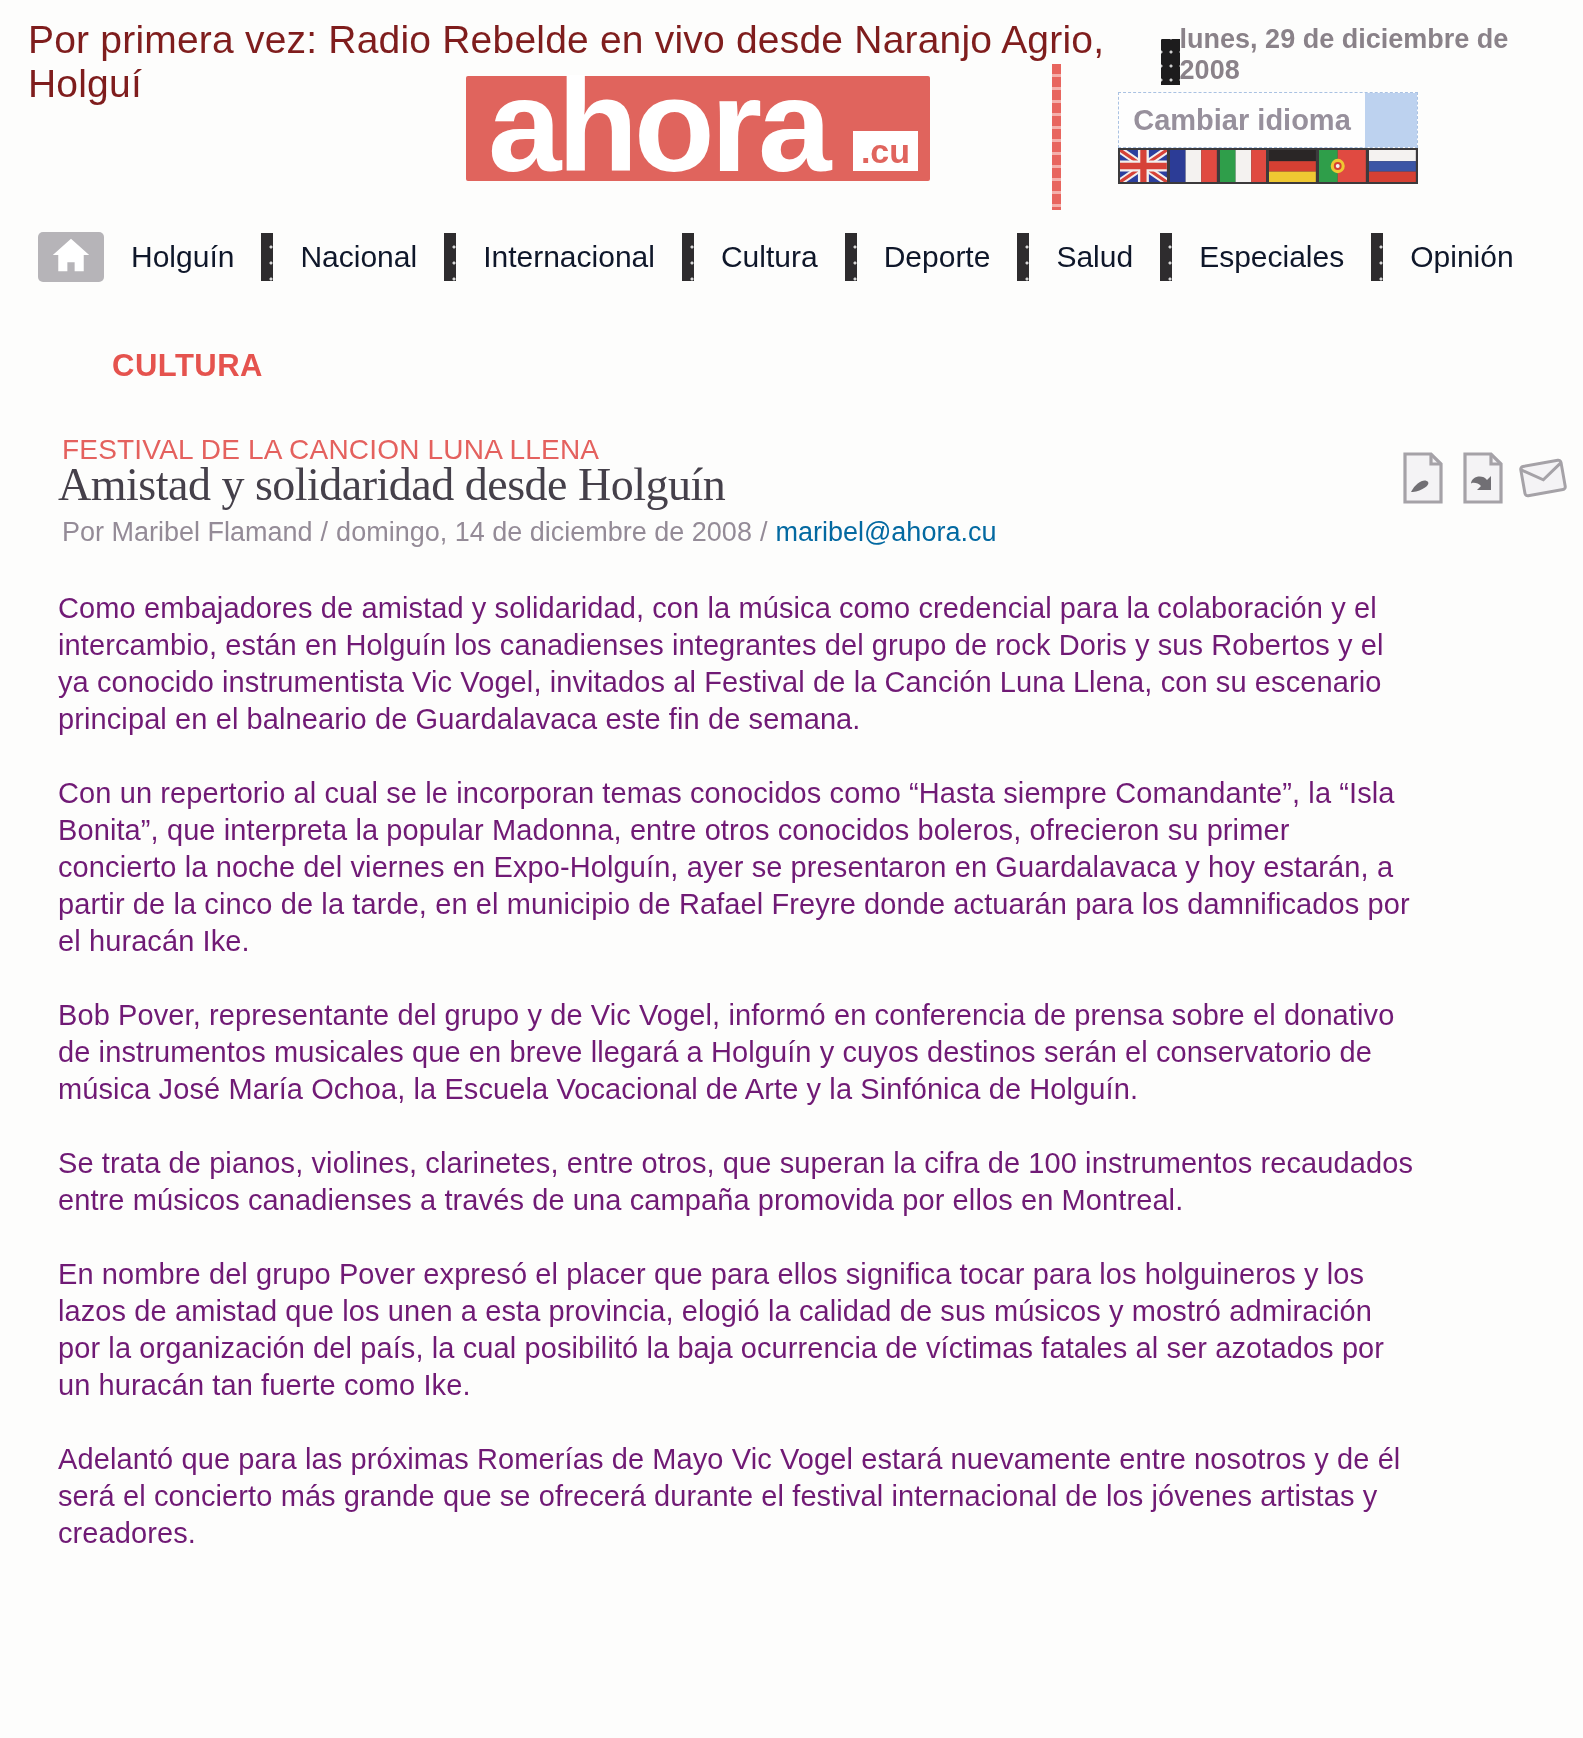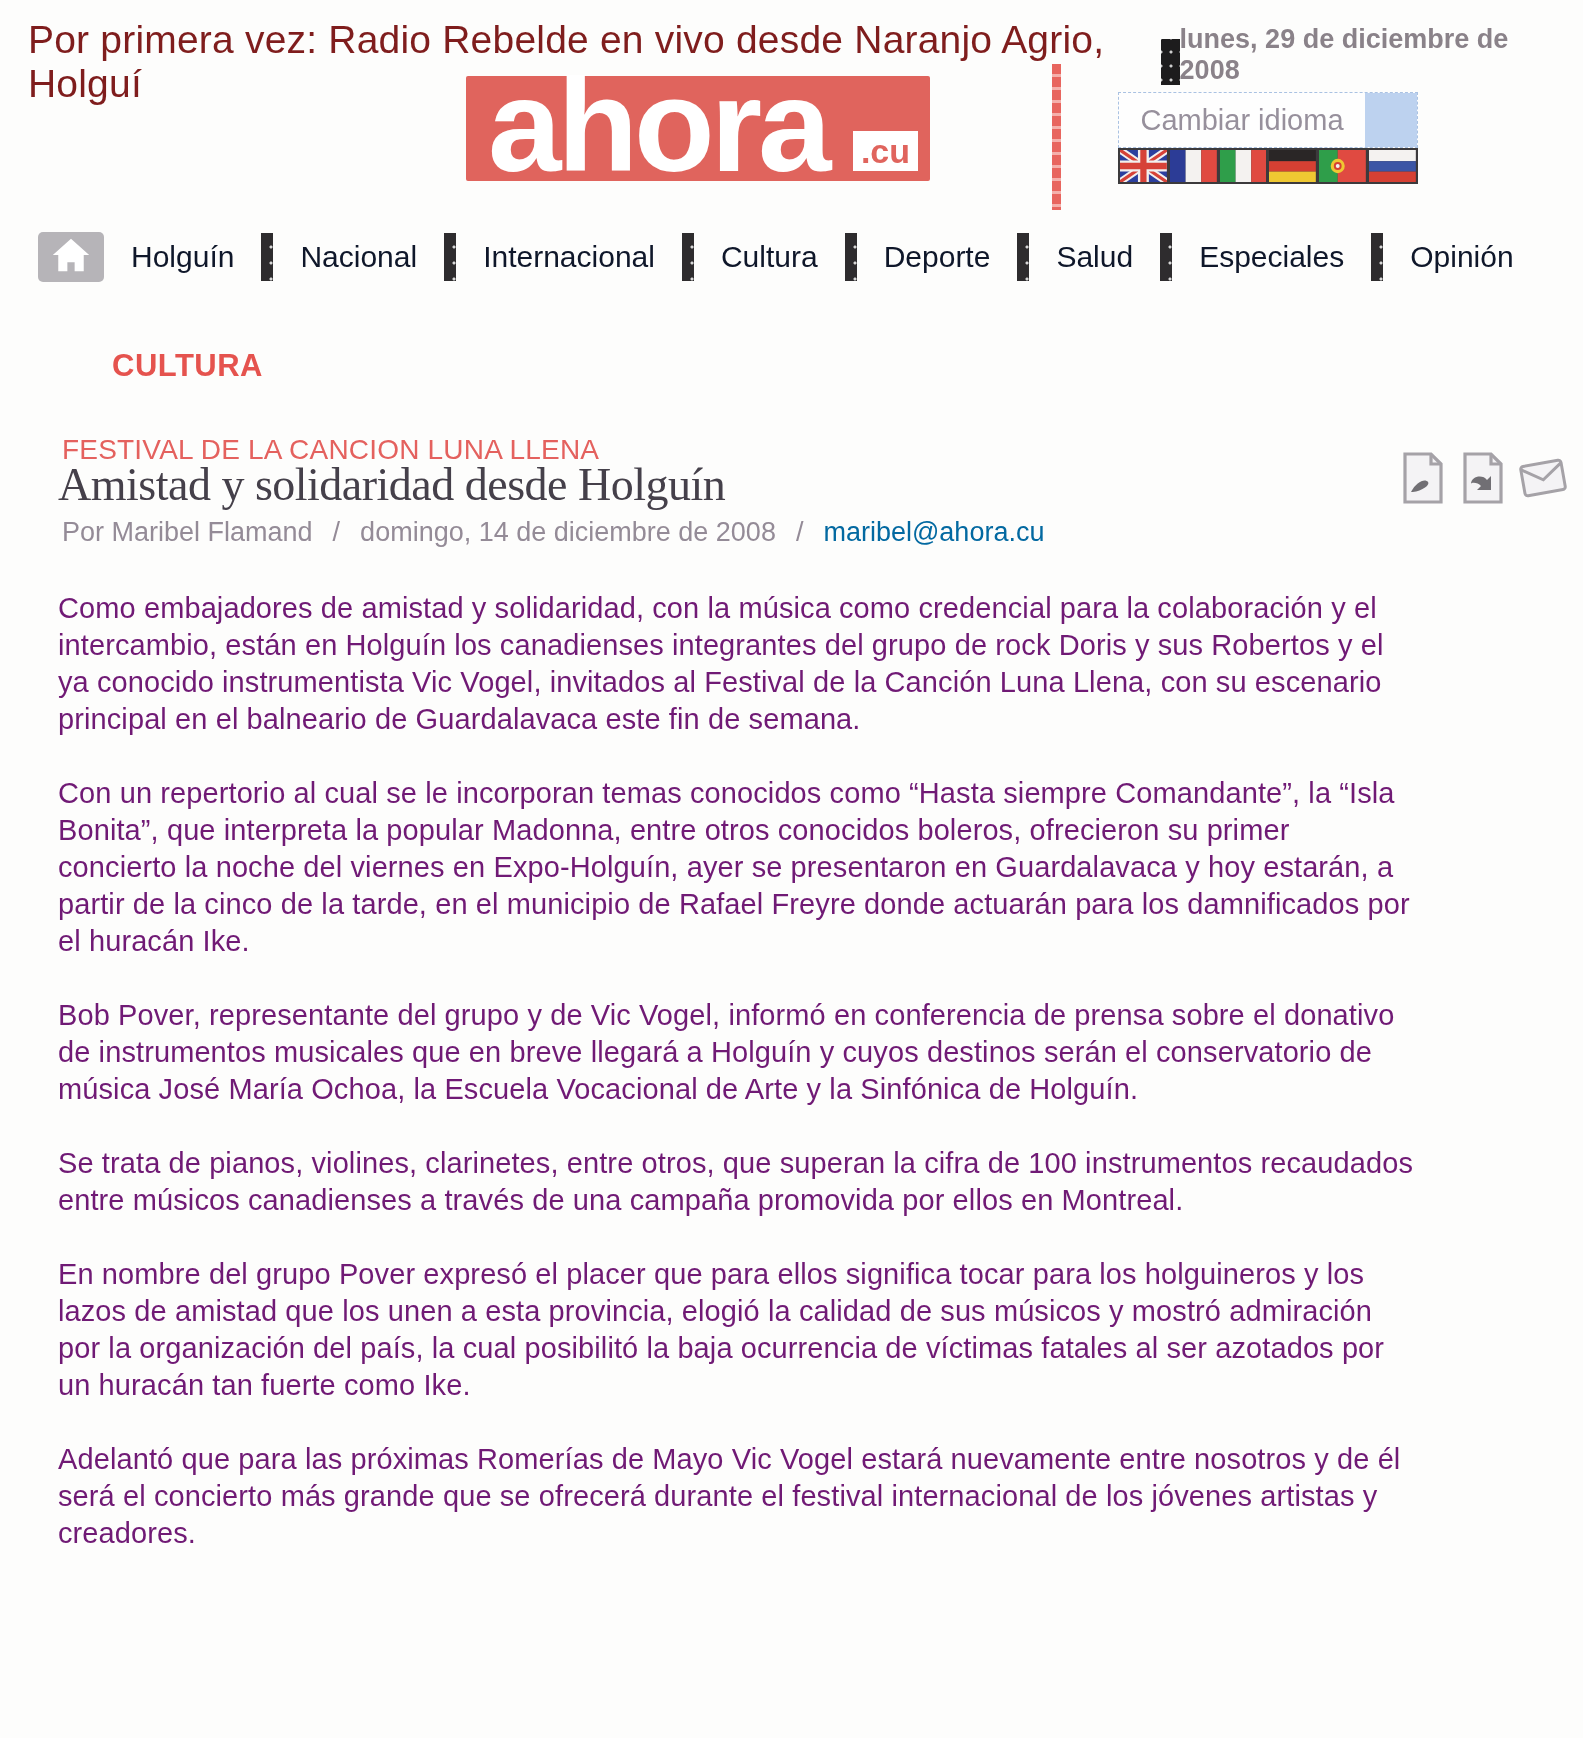--- a/index.html
+++ b/index.html
@@ -17,42 +17,42 @@
     background-size:10px 14px;background-position:5px 6px;}
   .ticker-date{font-size:27px;font-weight:bold;color:#8a8289;margin-top:6px;margin-right:6px;}
   
   .logo{position:absolute;left:466px;top:76px;width:464px;height:105px;background:#e0645d;border-radius:2px;}
   .logo-word{position:absolute;left:22px;top:-26px;font-size:132px;font-weight:bold;color:#fff;letter-spacing:-4px;}
   .logo-suffix{position:absolute;right:12px;bottom:10px;background:#fff;color:#e0645d;font-weight:bold;font-size:34px;padding:3px 8px;line-height:1;}
   .red-bar{position:absolute;left:1052px;top:64px;width:9px;height:146px;background:#e8655e;
     background-image:repeating-linear-gradient(to bottom, transparent 0 10px, #f4b0ab 10px 13px);}
   
   .lang{position:absolute;left:1118px;top:92px;width:300px;}
-  .lang-head{display:flex;align-items:stretch;border:1px dashed #aac2e2;background:#fefefe;}
+  .lang-head{display:flex;align-items:stretch;border:1px dashed #aac2e2;background:#fefefe;font-weight:bold;}
   .lang-label{flex:1;display:flex;align-items:center;justify-content:center;font-size:29px;color:#97909c;padding:8px 4px;}
   .lang-swatch{width:52px;height:54px;background:#bdd2ef;}
   .flag-strip{display:flex;background:#3c3a3c;padding:2px;gap:3px;}
   .flag{flex:1;height:32px;position:relative;overflow:hidden;}
   .flag svg{width:100%;height:100%;display:block;}
   
   .nav{position:absolute;left:38px;top:232px;display:flex;align-items:center;column-gap:27px;}
   .home-btn{width:66px;height:50px;background:#b6b4b8;border-radius:5px;display:flex;align-items:center;justify-content:center;}
   .home-btn svg{width:44px;height:40px;}
   .nav-item{font-size:30px;color:#0f172a;cursor:pointer;white-space:nowrap;}
   .nav-sep{width:12px;height:48px;background:#2e2c2e;
     background-image:radial-gradient(circle 2px, #d8d8d8 1px, transparent 2px);
     background-size:12px 16px;background-position:4px 6px;}
   
   .section-label{position:absolute;left:112px;top:348px;font-size:31px;font-weight:bold;color:#e5534e;letter-spacing:.5px;}
   .kicker{position:absolute;left:62px;top:434px;font-size:28px;color:#e4615e;letter-spacing:.2px;}
   .title{position:absolute;left:58px;top:458px;font-size:46px;font-family:"Liberation Serif", serif;color:#45404a;letter-spacing:-.5px;}
   .actions{position:absolute;left:1396px;top:450px;display:flex;gap:6px;}
   .action-icon{width:54px;height:60px;display:flex;align-items:center;justify-content:center;cursor:pointer;}
   .action-icon svg{width:52px;height:58px;}
-  .byline{position:absolute;left:62px;top:517px;display:flex;gap:20px;font-size:27px;color:#948b97;align-items:baseline;}
+  .byline{position:absolute;left:62px;top:517px;display:flex;gap:8px;font-size:27px;color:#948b97;align-items:baseline;}
   .byline .sep{color:#948b97;}
   .byline .email{color:#0369a1;}
   
   .article-body{position:absolute;left:58px;top:590px;width:1356px;}
   .article-body p{margin:0 0 37px 0;font-size:29px;line-height:37px;color:#701a75;letter-spacing:.1px;}
 </style>
 </head>
 <body>
 
 <div class="ticker-row">

